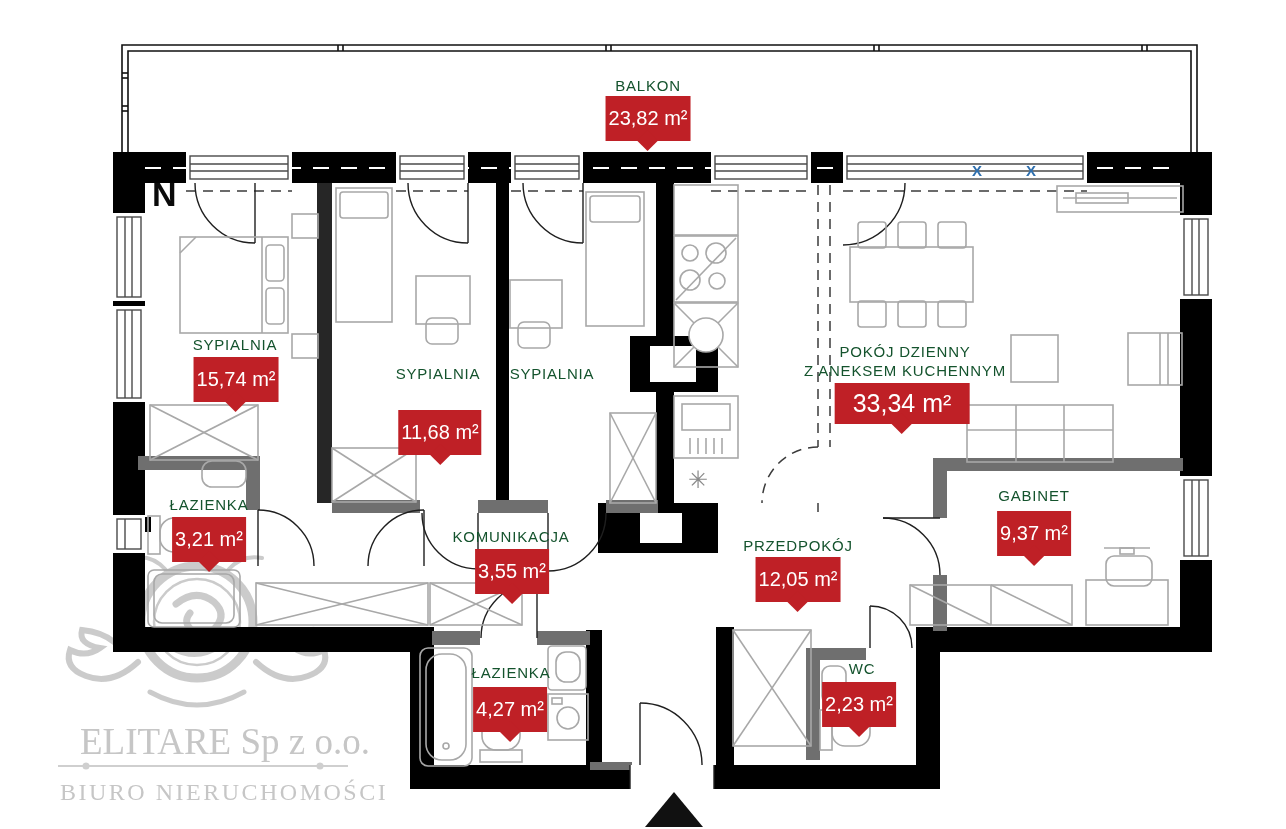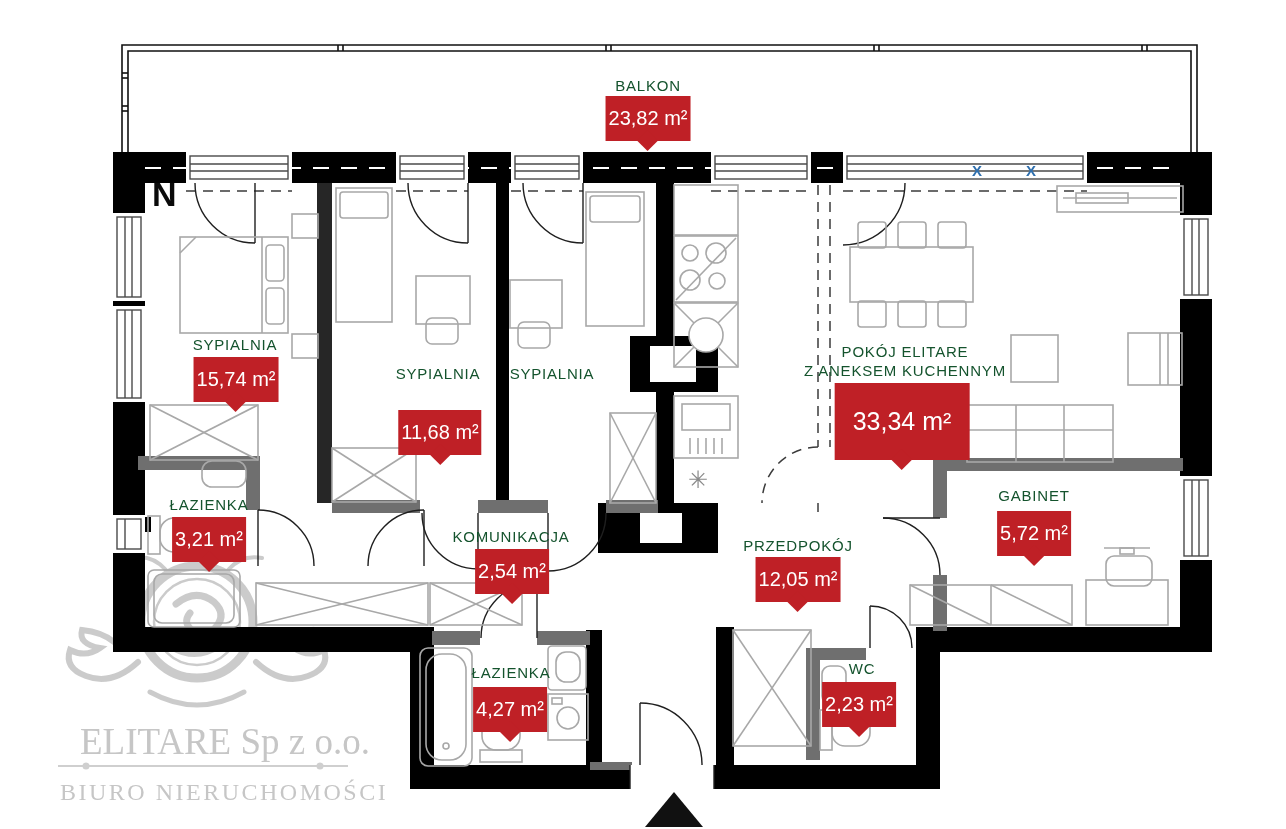--- a/index.html
+++ b/index.html
@@ -30,21 +30,21 @@
   }
   .badge{
     position:absolute;transform:translateX(-50%);
     background:#bf2026;color:#fff;font-size:20px;
     padding:11px 3px;white-space:nowrap;z-index:5;
   }
   .badge .tail{
     position:absolute;left:50%;bottom:-7px;width:15px;height:15px;
     background:#bf2026;transform:translateX(-50%) rotate(45deg);
   }
-  .badge.big{font-size:25px;padding:24px 18px;}
+  .badge.big{font-size:25px;padding:6px 18px;}
 </style>
 </head>
 <body>
 
 <div class="stage">
 
 <svg width="1286" height="829" viewBox="0 0 1286 829">
 
   <g opacity="0.95">
     <circle class="wm" cx="197" cy="622" r="56" stroke-width="9"></circle>
@@ -393,33 +393,33 @@
           <rect class="furn" x="820" y="710" width="12" height="40"></rect>
           <rect class="furn" x="832" y="714" width="38" height="32" rx="13"></rect>
         </g>
   </g>
 </svg>
 
 <div class="room-label" style="left:648px;top:77px;">BALKON</div>
 <div class="room-label" style="left:235px;top:336px;">SYPIALNIA</div>
 <div class="room-label" style="left:438px;top:365px;">SYPIALNIA</div>
 <div class="room-label" style="left:552px;top:365px;">SYPIALNIA</div>
-<div class="room-label" style="left:905px;top:343px;">POKÓJ ELITARE</div>
+<div class="room-label" style="left:905px;top:343px;">POKÓJ DZIENNY</div>
 <div class="room-label" style="left:905px;top:362px;">Z ANEKSEM KUCHENNYM</div>
 <div class="room-label" style="left:209px;top:496px;">ŁAZIENKA</div>
 <div class="room-label" style="left:511px;top:528px;">KOMUNIKACJA</div>
 <div class="room-label" style="left:798px;top:537px;">PRZEDPOKÓJ</div>
 <div class="room-label" style="left:1034px;top:487px;">GABINET</div>
 <div class="room-label" style="left:511px;top:664px;">ŁAZIENKA</div>
 <div class="room-label" style="left:862px;top:660px;">WC</div>
 
 <div class="badge" style="left:648px;top:96px;"><span>23,82 m²</span><span class="tail"></span></div>
 <div class="badge" style="left:236px;top:357px;"><span>15,74 m²</span><span class="tail"></span></div>
 <div class="badge" style="left:440px;top:410px;"><span>11,68 m²</span><span class="tail"></span></div>
 <div class="badge big" style="left:902px;top:383px;"><span>33,34 m²</span><span class="tail"></span></div>
 <div class="badge" style="left:209px;top:517px;"><span>3,21 m²</span><span class="tail"></span></div>
-<div class="badge" style="left:512px;top:549px;"><span>2,54 m²</span><span class="tail"></span></div>
+<div class="badge" style="left:512px;top:549px;"><span>3,55 m²</span><span class="tail"></span></div>
 <div class="badge" style="left:798px;top:557px;"><span>12,05 m²</span><span class="tail"></span></div>
-<div class="badge" style="left:1034px;top:511px;"><span>5,72 m²</span><span class="tail"></span></div>
+<div class="badge" style="left:1034px;top:511px;"><span>9,37 m²</span><span class="tail"></span></div>
 <div class="badge" style="left:510px;top:687px;"><span>4,27 m²</span><span class="tail"></span></div>
 <div class="badge" style="left:859px;top:682px;"><span>2,23 m²</span><span class="tail"></span></div>
 
 </div>
 
 </body></html>

